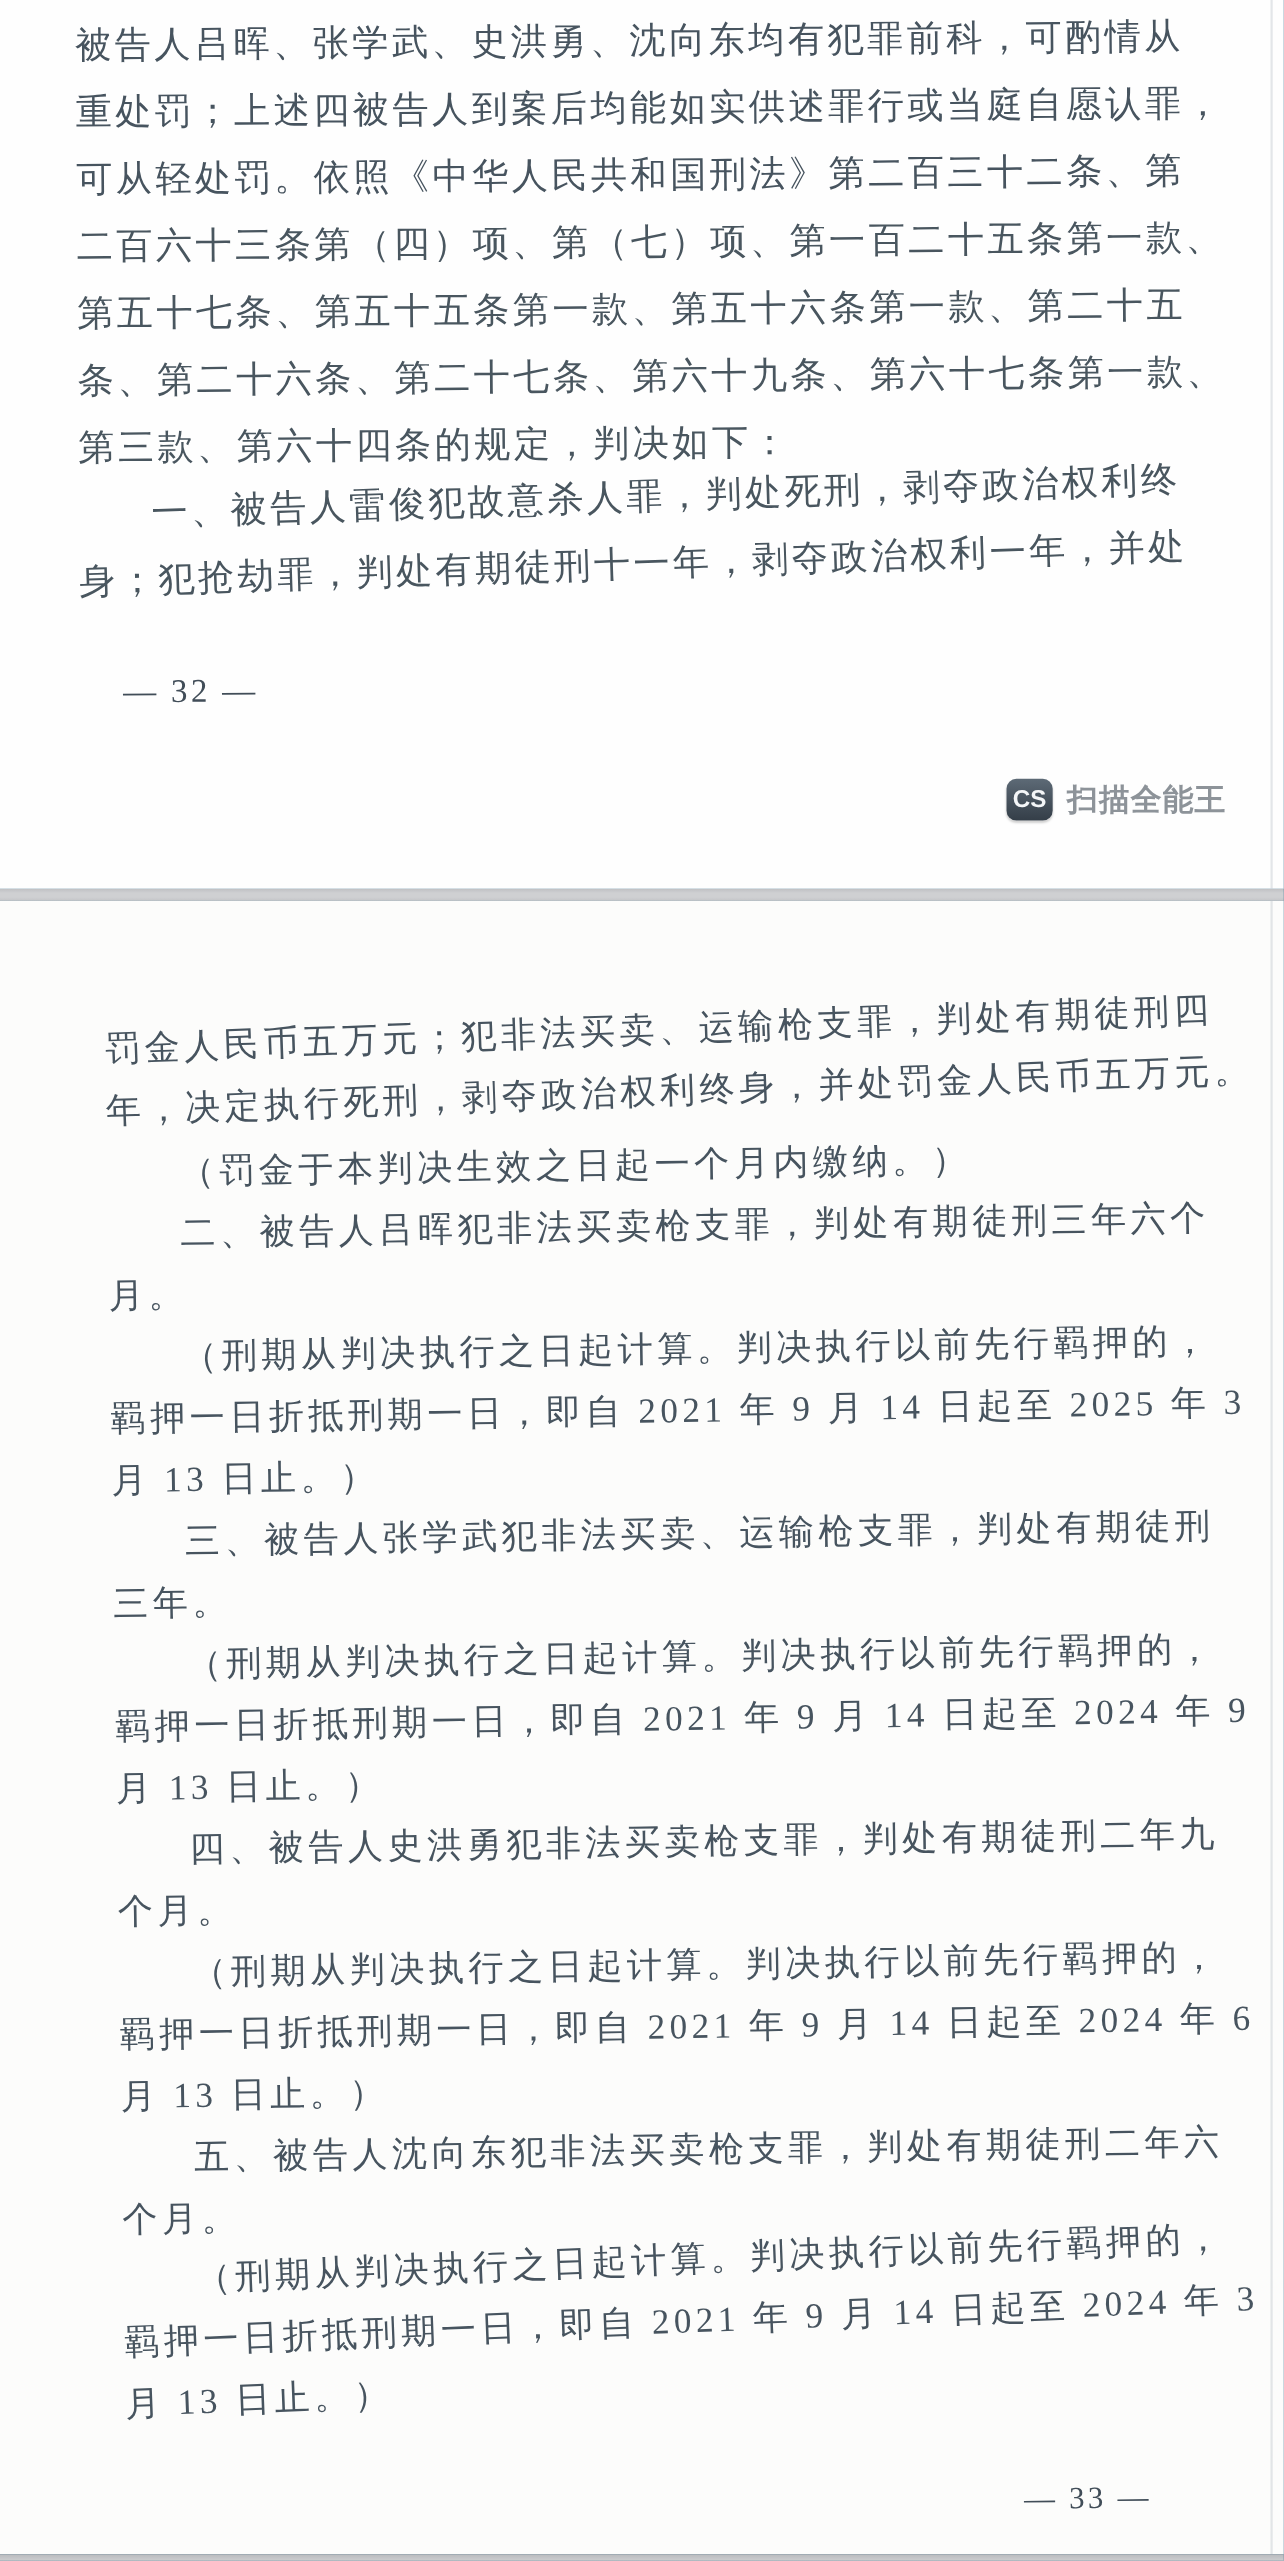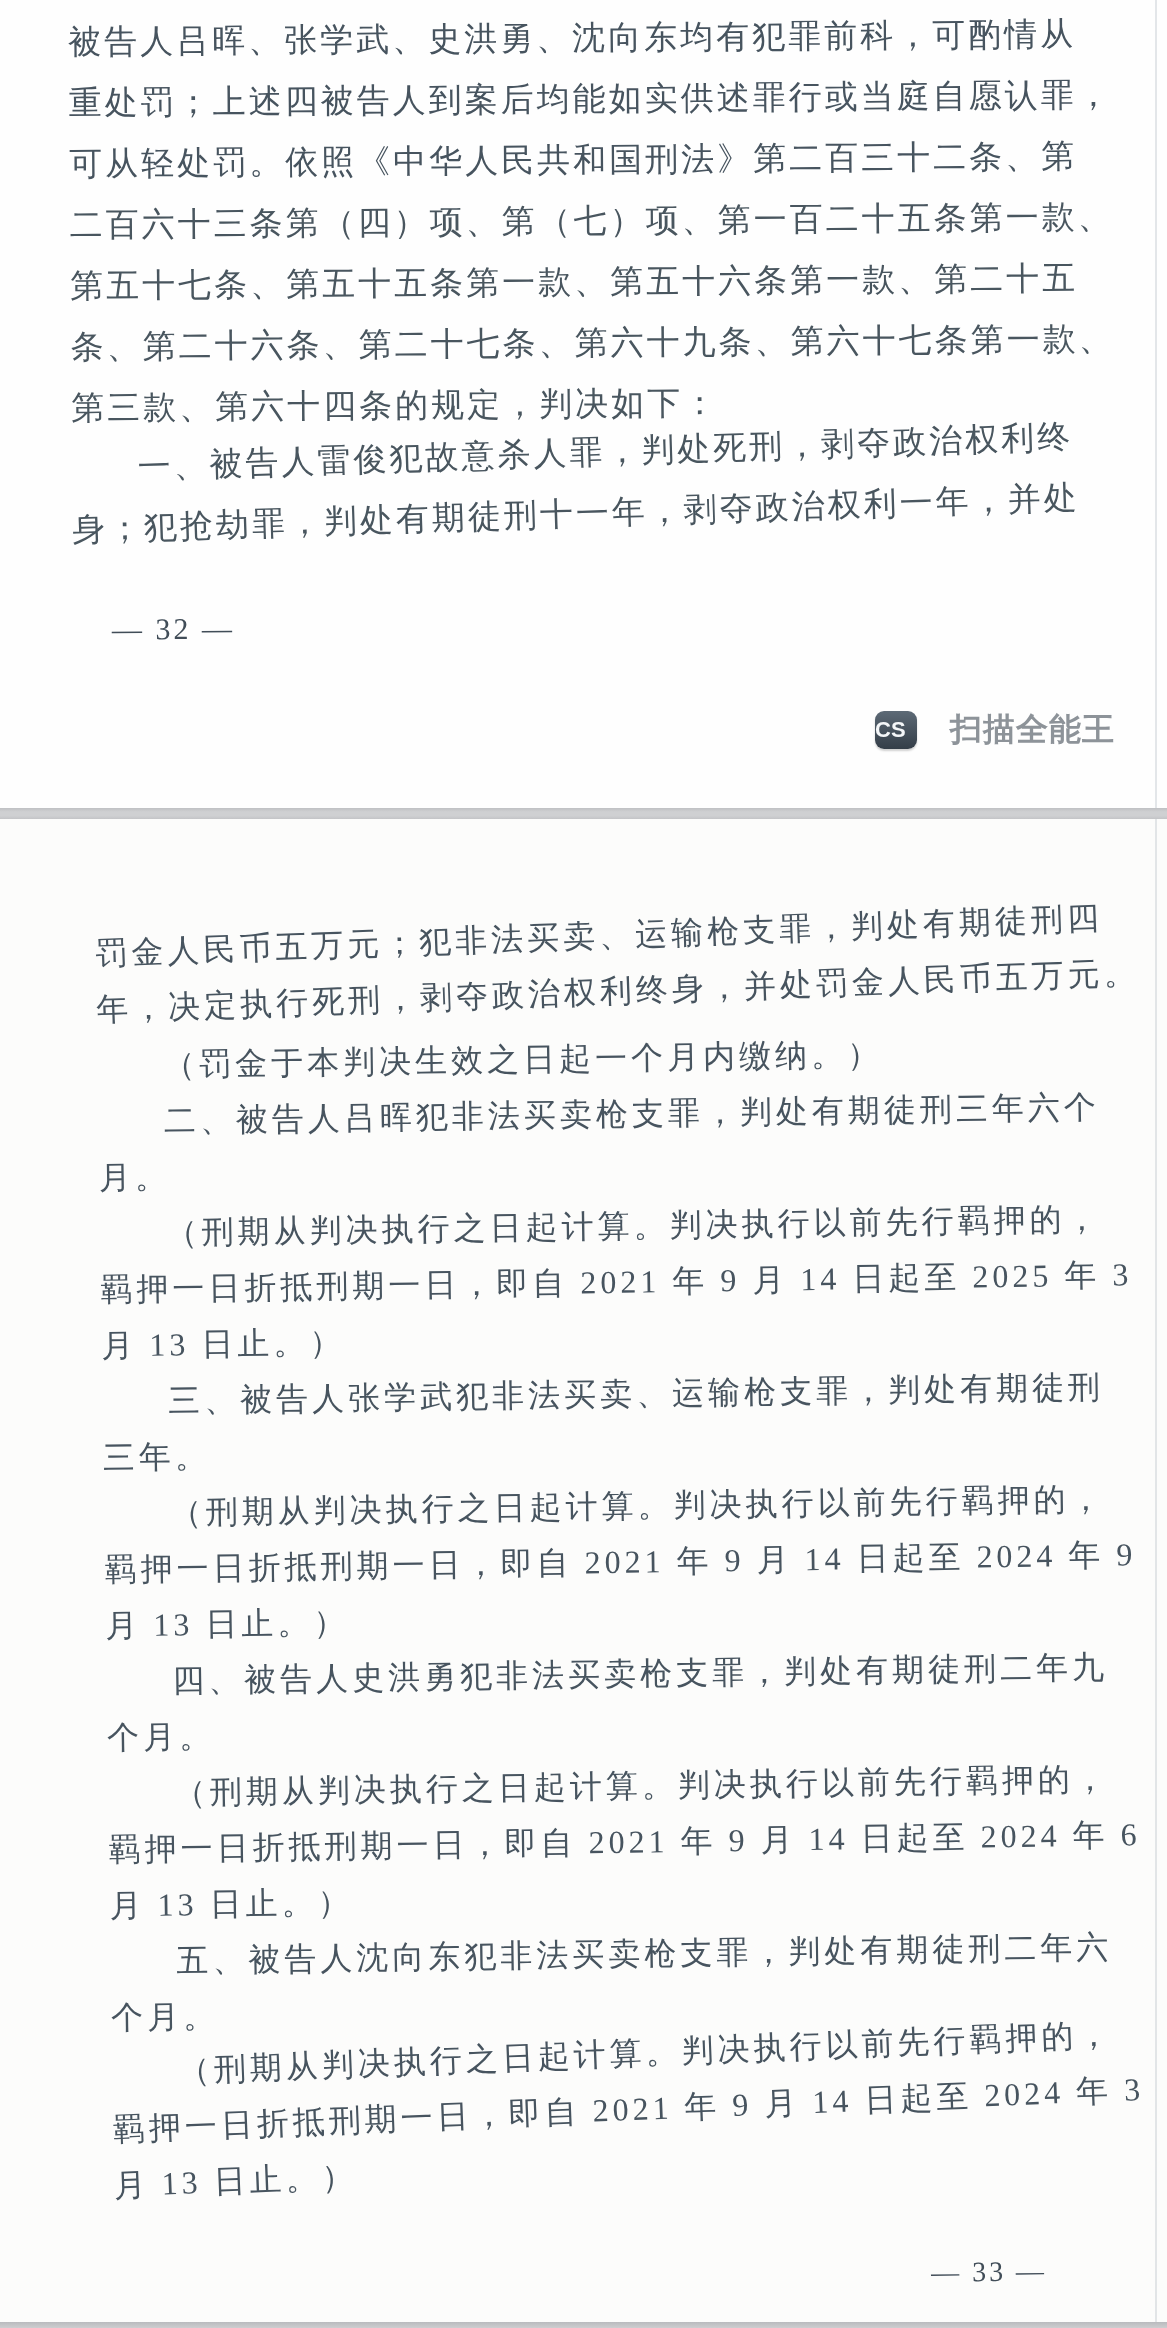--- a/index.html
+++ b/index.html
@@ -54,29 +54,29 @@
 
   
   .watermark{
     position:absolute;right:52px;top:708px;
     display:flex;align-items:center;gap:13px;
   }
   .cs-badge{
     width:42px;height:38px;border-radius:9px;
     background:linear-gradient(180deg,#5d6a76 0%,#46515c 55%,#343e48 100%);
     box-shadow:0 2px 2px rgba(0,0,0,0.18);
-    display:flex;align-items:center;
+    display:flex;align-items:center;justify-content:center;
   }
   .cs-badge span{
     color:#f4f6f8;font-family:"Liberation Sans","DejaVu Sans",sans-serif;
     font-weight:bold;font-size:22px;letter-spacing:0px;
   }
   .cs-name{
     color:#8d9399;font-family:"Liberation Sans","DejaVu Sans",sans-serif;
-    font-weight:bold;font-size:32px;letter-spacing:1px;margin-left:20px;
+    font-weight:bold;font-size:28px;letter-spacing:1px;
   }
 
   
   .page-separator{
     height:11px;width:100%;
     background:linear-gradient(180deg,#bfc0c3 0%,#cfd0d2 35%,#cfd0d2 70%,#c3c4c7 100%);
   }
   .bottom-separator{
     position:absolute;left:0;bottom:0;width:100%;height:6px;
     background:linear-gradient(180deg,#b9babd 0%,#cdced0 100%);

